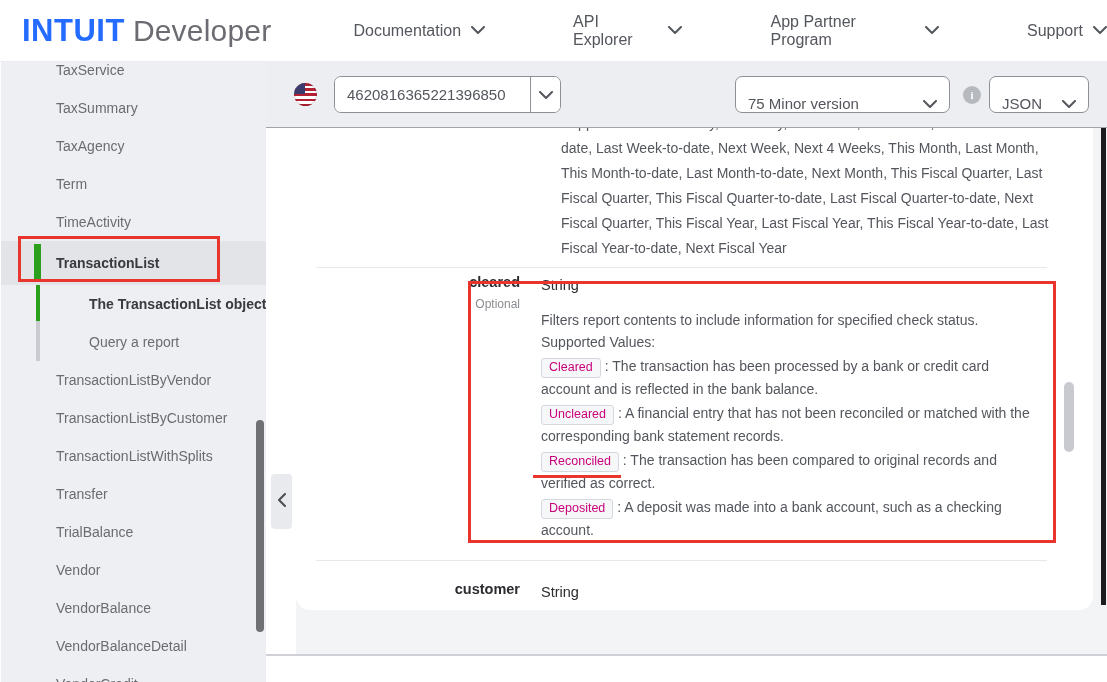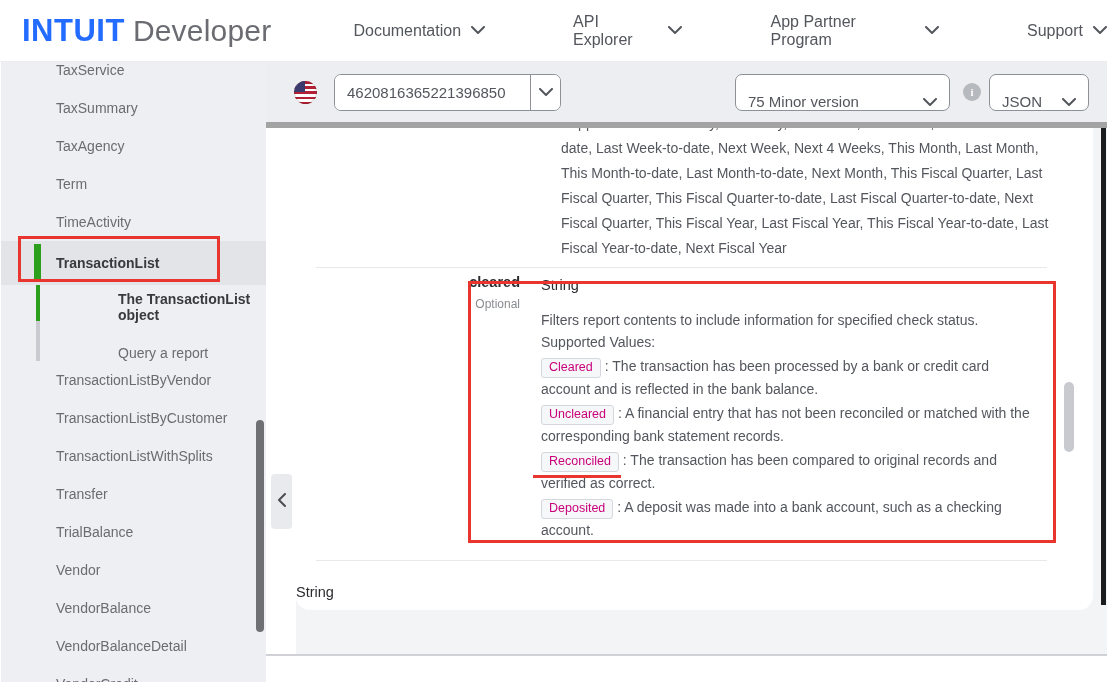--- a/index.html
+++ b/index.html
@@ -14,29 +14,29 @@
   .nav { display:flex; align-items:center; gap:88px; margin-left:82px; }
   .nav-item { display:flex; align-items:center; gap:10px; font-size:16px; color:#53565c; cursor:pointer; }
   .chev svg { display:block; }
 
   
   .sidebar { position:absolute; top:62px; left:1px; width:266px; height:620px; background:#edeff2; overflow:hidden; }
   .sb-list { margin-top:-11px; }
   .sb-item { height:38px; display:flex; align-items:center; padding-left:55px; font-size:14px; color:#6b6c72; cursor:pointer; position:relative; }
   .sb-item.selected { height:44px; background:#e2e4e8; color:#393a3d; font-weight:bold; }
   .sb-item.selected::before { content:""; position:absolute; left:33px; top:3px; bottom:3px; width:7px; background:#2ca01c; }
-  .sb-item.sub { padding-left:117px;align-items:flex-end; }
+  .sb-item.sub { padding-left:88px; }
   .sb-item.sub.bold { color:#393a3d; font-weight:bold; }
   .sb-red-box { position:absolute; left:17px; top:174px; width:202px; height:46px; border:3px solid #e8352e; pointer-events:none; }
   .tree-green { position:absolute; left:35px; top:223px; width:4px; height:36px; background:#2ca01c; }
   .tree-gray  { position:absolute; left:35px; top:259px; width:4px; height:40px; background:#c9cbd0; }
   .sb-scroll-thumb { position:absolute; right:3px; top:358px; width:8px; height:212px; background:#6f7074; border-radius:4px; cursor:pointer; }
 
   
-  .toolbar { position:absolute; top:62px; left:266px; right:0; height:66px; background:#eceef1; border-bottom:6px solid #a3a3a3; display:flex; align-items:center; z-index:4; }
+  .toolbar { position:absolute; top:62px; left:266px; right:0; height:66px; background:#eceef1; border-bottom:1px solid #a3a3a3; display:flex; align-items:center; z-index:4; }
   .flag { width:23px; height:23px; border-radius:50%; overflow:hidden; position:relative; margin-left:28px; flex:0 0 auto;
           background:repeating-linear-gradient(#b22234 0 2.6px, #fff 2.6px 5.2px); box-shadow:inset 0 0 0 1px rgba(0,0,0,.12); }
   .flag::after { content:""; position:absolute; left:0; top:0; width:11px; height:11px; background:#3c3b6e; }
   .id-group { display:flex; align-items:stretch; margin-left:17px; height:37px; background:#fff; border:1.5px solid #8d9096; border-radius:7px; overflow:hidden; }
   .id-input { width:195px; border:none; outline:none; padding:0 6px 0 12px; font-size:15px; color:#53565c; font-family:"Liberation Sans",sans-serif; background:#fff; }
   .id-chev { width:30px; display:flex; align-items:center; justify-content:center; border-left:1.5px solid #8d9096; cursor:pointer; background:#fff; }
   .selectbox { display:flex; align-items:flex-end; justify-content:space-between; height:37px; background:#fff; border:1.5px solid #8d9096; border-radius:7px; padding:0 12px; font-size:15px; color:#53565c; cursor:pointer; }
   .sel-minor { width:215px; margin-left:auto; }
   .info-dot { width:18px; height:18px; border-radius:50%; background:#b6b9be; color:#fff; font-size:11px; font-weight:bold; display:flex; align-items:center; justify-content:center; margin:0 8px 0 13px; cursor:pointer; font-family:"Liberation Serif",serif; }
   .sel-json { width:100px; margin-right:18px; }
@@ -236,20 +236,23 @@
             <div class="value-line">
               <span class="badge">Deposited</span><span>: A deposit was made into a bank account, such as a checking account.</span>
             </div>
           </div>
         </div>
       </div>
 
       <div class="hr2"></div>
 
       <div class="prop-row customer-row">
+        <div class="label-col">
+          <div class="prop-name">customer</div>
+        </div>
         <div class="content-col">
           <div class="prop-type">String</div>
         </div>
       </div>
 
       <div class="red-box"></div>
     </div>
 
     <div class="scroll-thumb-right"></div>
     <div class="dark-strip"></div>

